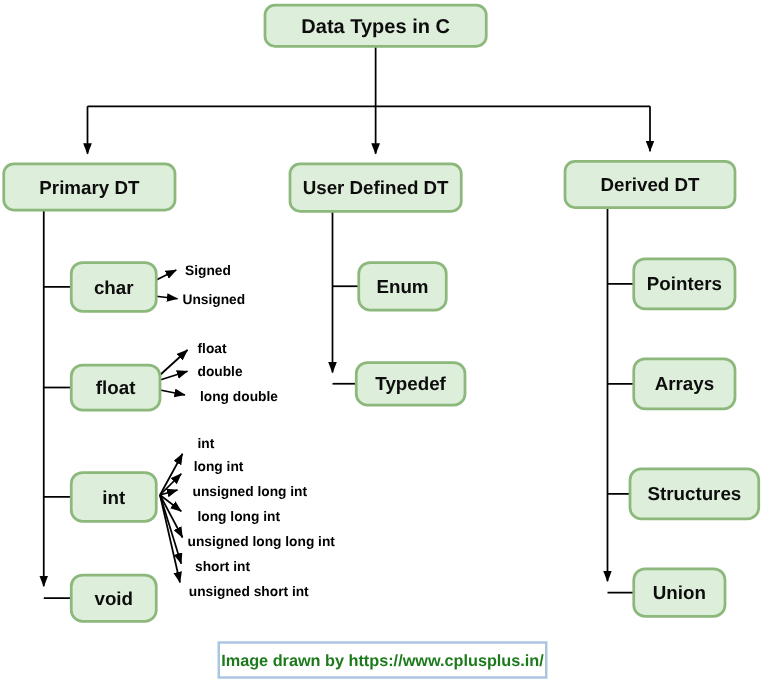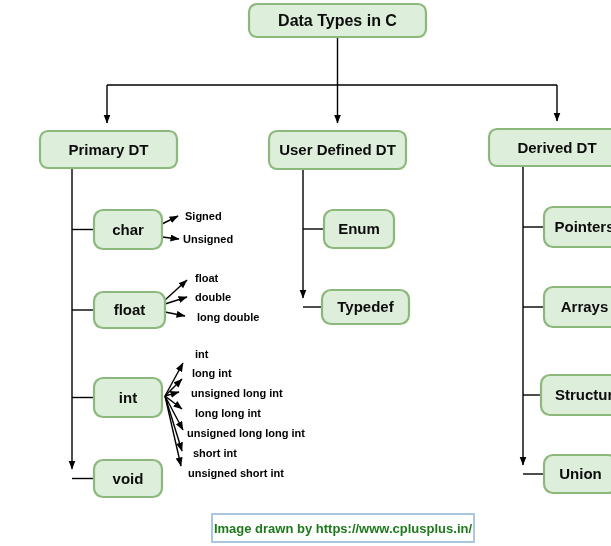--- a/index.html
+++ b/index.html
@@ -5,21 +5,21 @@
   :root{
     --node-fill:#ddeeda;
     --node-stroke:#8cb87c;
     --line-color:#000000;
     --footer-text:#1c7a1c;
     --footer-border:#aac7df;
     --bg:#ffffff;
   }
   html,body{margin:0;padding:0;background:var(--bg);}
   .stage{width:562px;height:546px;position:relative;background:var(--bg);
-         font-family:"Liberation Sans", sans-serif;margin-left:37px;}
+         font-family:"Liberation Sans", sans-serif;}
   svg{display:block;}
   .node rect{fill:var(--node-fill);stroke:var(--node-stroke);stroke-width:2.2;}
   .node text{font:bold 15px "Liberation Sans", sans-serif;fill:#0d0d0d;
              text-anchor:middle;}
   .node.root text{font-size:16px;}
   .leaf{font:bold 11px "Liberation Sans", sans-serif;fill:#000;}
   .connector{stroke:var(--line-color);stroke-width:1.4;fill:none;}
   #arrowhead path{fill:var(--line-color);}
   .footer-box rect{fill:#ffffff;stroke:var(--footer-border);stroke-width:2;}
   .footer-box text{font:bold 13px "Liberation Sans", sans-serif;

